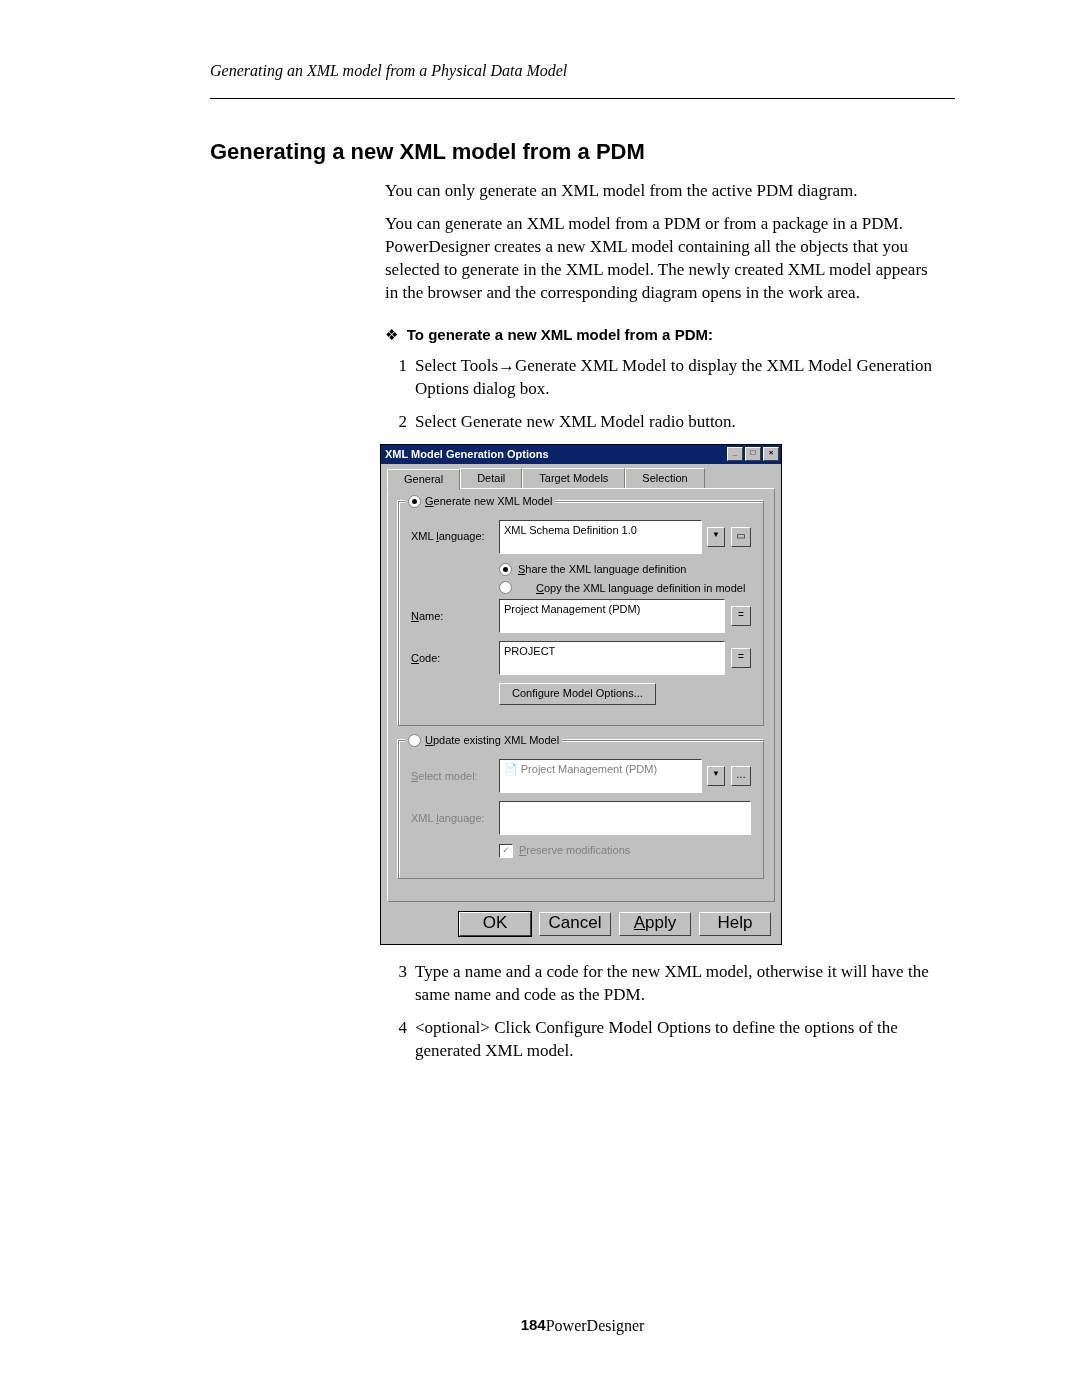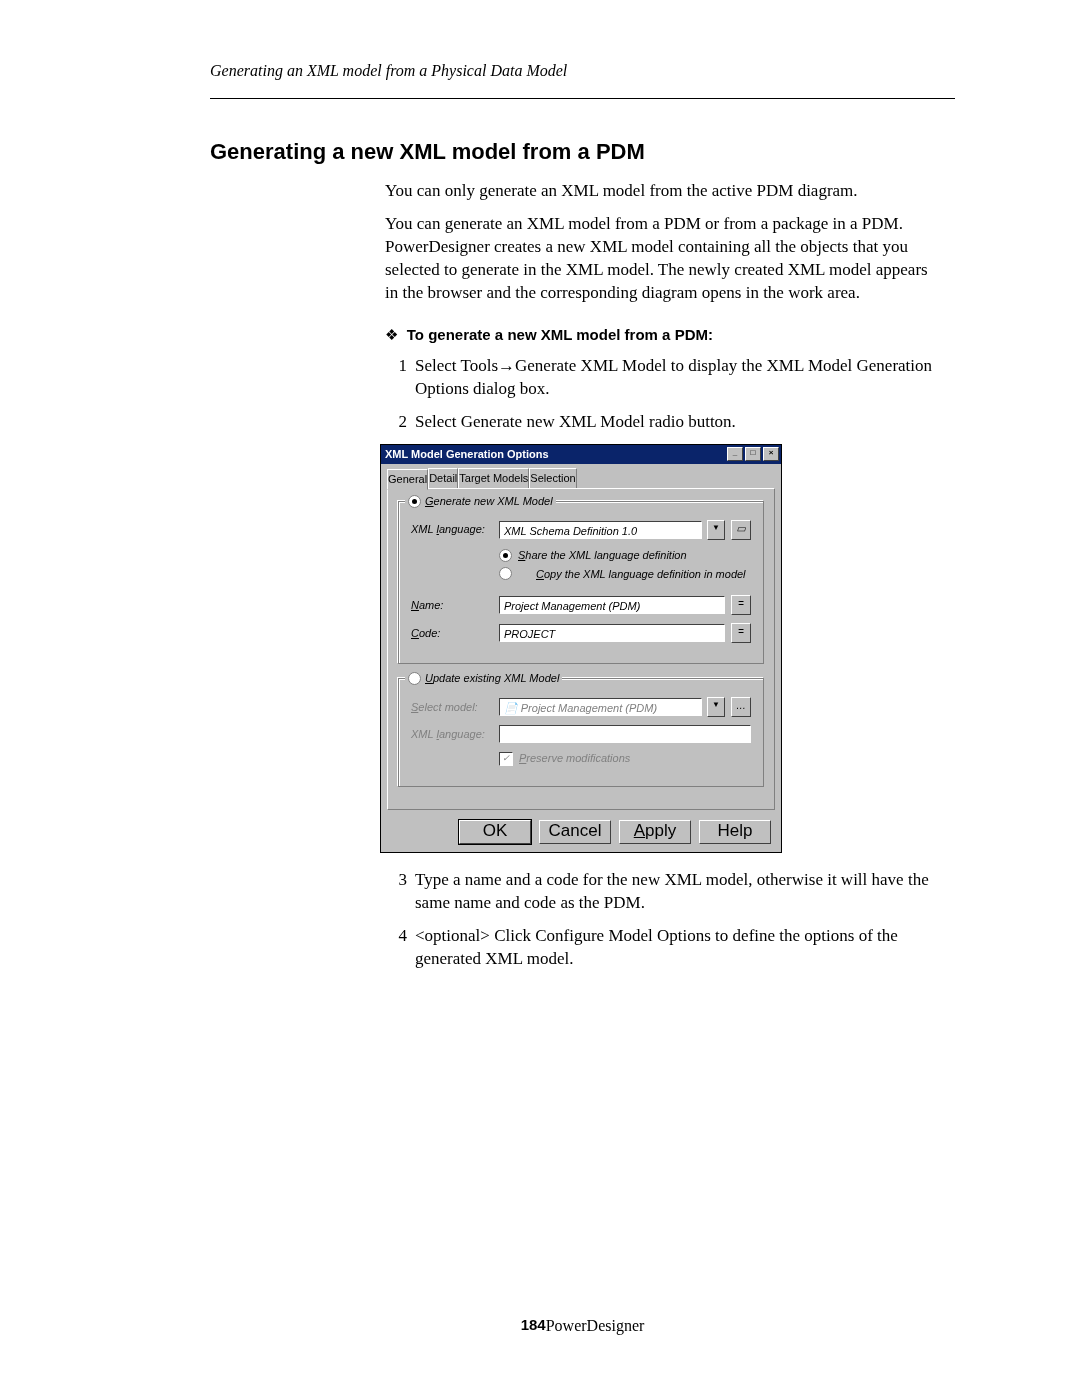--- a/index.html
+++ b/index.html
@@ -103,21 +103,21 @@
     text-align: center;
     font-weight: bold;
     color: #000;
   }
   .tabs-row {
     display: flex;
     padding: 4px 6px 0 6px;
     background: #c0c0c0;
   }
   .tab {
-    padding: 2px 0;
+    padding: 2px 16px;
     font-size: 11px;
     border-top: 1px solid #fff;
     border-left: 1px solid #fff;
     border-right: 1px solid #808080;
     background: #c0c0c0;
     margin-right: 0;
     position: relative;
   }
   .tab.active {
     border-bottom: 1px solid #c0c0c0;
@@ -142,21 +142,20 @@
     box-shadow: inset 1px 1px 0 #808080, 1px 1px 0 #fff;
     position: relative;
     padding: 18px 12px 12px 12px;
     margin-bottom: 14px;
     border: 1px solid #808080;
   }
   
   .groupbox {
     border: 1px solid #808080;
     box-shadow: 1px 1px 0 #fff inset, -1px -1px 0 #fff;
-    font-style: italic;
   }
   .grouplegend {
     position: absolute;
     top: -8px; left: 6px;
     background: #c0c0c0;
     padding: 0 3px;
     display: flex;
     align-items: center;
     gap: 4px;
   }
@@ -173,21 +172,21 @@
   .radio-dot.sel::after {
     content: "";
     width: 5px; height: 5px;
     background: #000;
     border-radius: 50%;
   }
   .row { display: flex; align-items: center; margin-bottom: 8px; gap: 6px; }
   .row .lbl { width: 82px; flex-shrink: 0; }
   .sunken-input {
     flex: 1;
-    height: 18px;
+    height: 34px;
     background: #fff;
     border-top: 1px solid #404040;
     border-left: 1px solid #404040;
     border-right: 1px solid #fff;
     border-bottom: 1px solid #fff;
     padding: 1px 4px;
     font-size: 11px;
     font-family: Tahoma, Arial, sans-serif;
     box-sizing: border-box;
     line-height: 16px;
@@ -326,33 +325,36 @@
               <div class="row">
                 <span class="lbl">XML <span class="u-letter">l</span>anguage:</span>
                 <span class="sunken-input">XML Schema Definition 1.0</span>
                 <span class="dd-arrow">▼</span>
                 <span class="sq-btn">▭</span>
               </div>
               <div class="radio-row">
                 <span class="radio-dot sel"></span>
                 <span><span class="u-letter">S</span>hare the XML language definition</span>
               </div>
-              <div class="radio-row" style="margin-bottom:14px;gap:24px;">
+              <div class="radio-row" style="margin-bottom:4px;gap:24px;">
                 <span class="radio-dot"></span>
                 <span><span class="u-letter">C</span>opy the XML language definition in model</span>
               </div>
               <div class="row">
                 <span class="lbl"><span class="u-letter">N</span>ame:</span>
                 <span class="sunken-input">Project Management (PDM)</span>
                 <span class="sq-btn">=</span>
               </div>
               <div class="row">
                 <span class="lbl"><span class="u-letter">C</span>ode:</span>
                 <span class="sunken-input">PROJECT</span>
                 <span class="sq-btn">=</span>
+              </div>
+              <div class="row" style="padding-left:88px;">
+                <span class="cfg-btn">Configure Model Options...</span>
               </div>
             </div>
 
             <div class="groupbox">
               <div class="grouplegend">
                 <span class="radio-dot"></span>
                 <span><span class="u-letter">U</span><span>pdate existing XML Model</span></span>
               </div>
               <div class="row">
                 <span class="lbl disabled-text"><span class="u-letter">S</span>elect model:</span>

